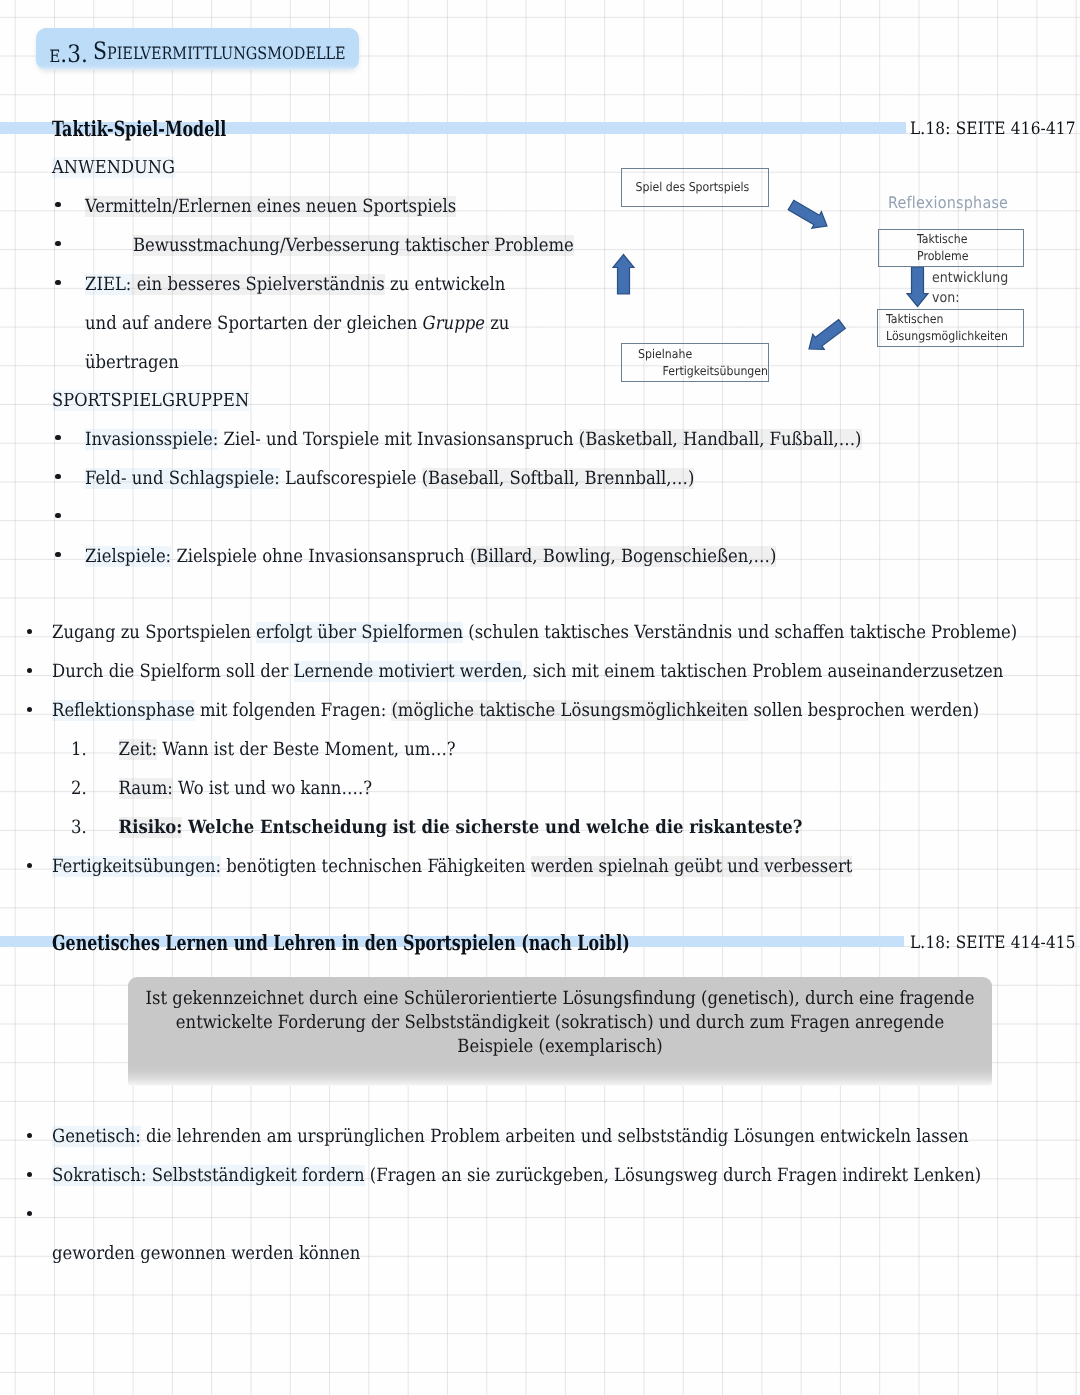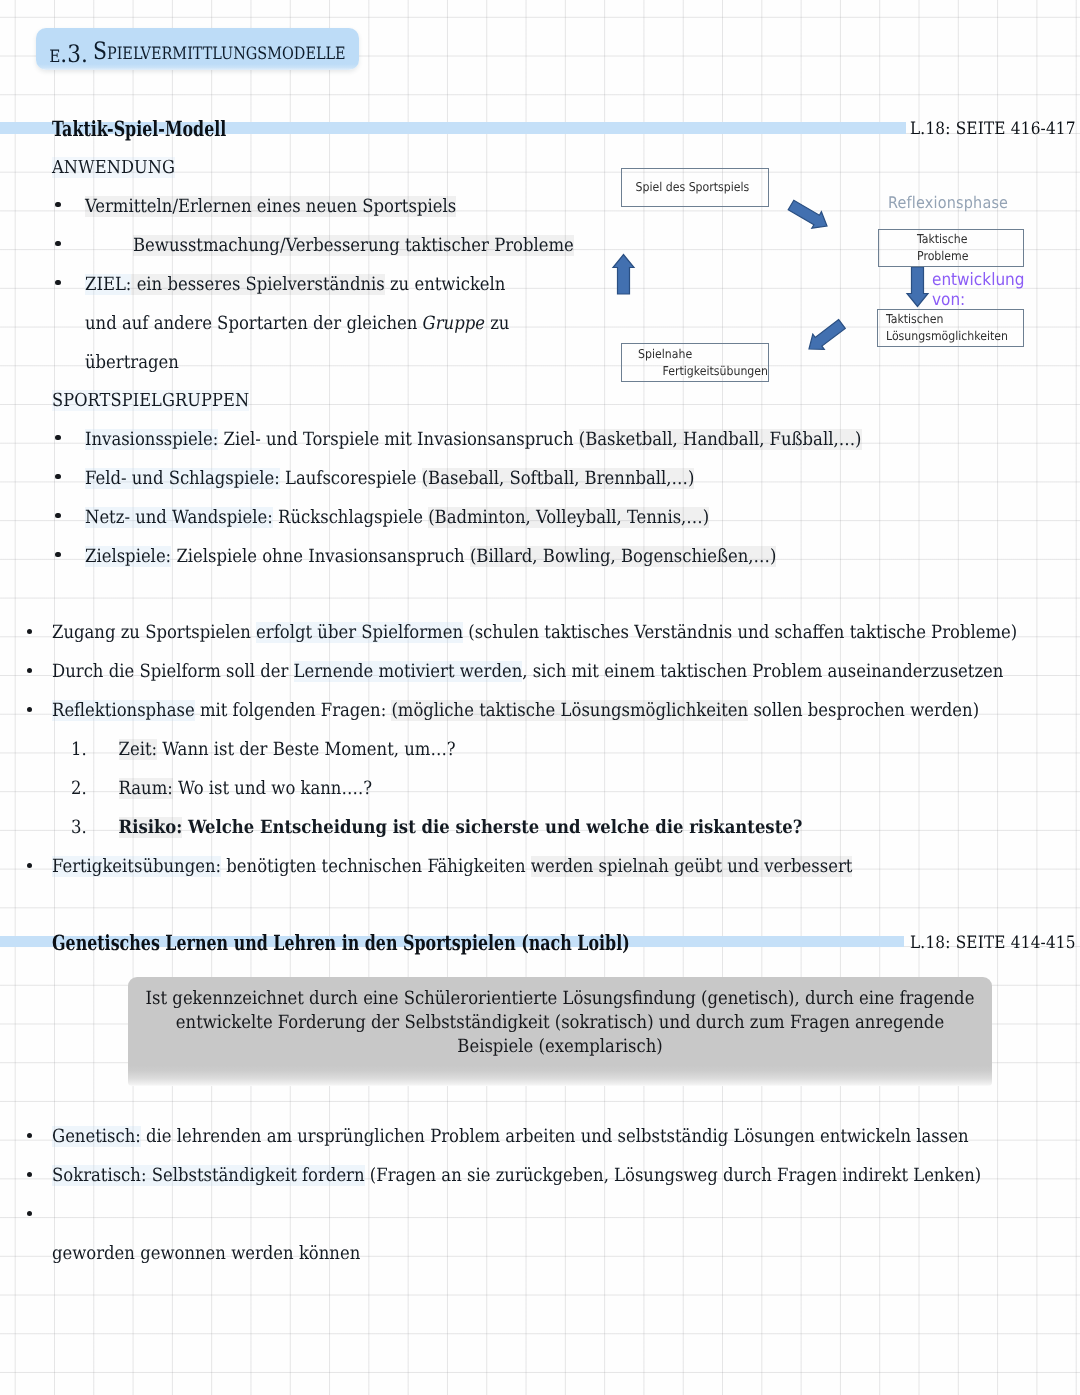--- a/index.html
+++ b/index.html
@@ -64,21 +64,21 @@
   }
 
   .callout .ln{position:absolute;width:100%;text-align:center;font-size:18.3px;color:#16181c;line-height:1;}
 
   
   .dg{position:absolute;}
   .dg-box{position:absolute;border:1.1px solid #6d7f92;background:transparent;
     font-family:"DejaVu Sans Condensed","DejaVu Sans", sans-serif;font-size:12.2px;color:#2f2f2f;
     line-height:17px;
     display:flex;flex-direction:column;justify-content:center;}
-  .dg-lbl{position:absolute;font-family:"DejaVu Sans Condensed","DejaVu Sans", sans-serif;font-size:17px;color:#8b5cf6;white-space:nowrap;}
+  .dg-lbl{position:absolute;font-family:"DejaVu Sans Condensed","DejaVu Sans", sans-serif;font-size:14px;color:#404040;white-space:nowrap;}
   .dg-title{position:absolute;font-family:"DejaVu Sans Condensed","DejaVu Sans", sans-serif;font-size:16px;color:#94a3b5;letter-spacing:0.2px;white-space:nowrap;}
 </style>
 </head>
 <body>
 
 <div class="grid"></div>
 
 <div class="page">
 
   <div class="title-chip">
@@ -105,21 +105,20 @@
 
   <div class="t cap" style="left:52px;top:392.0px;"><span class="hlw">SPORTSPIELGRUPPEN</span></div>
 
   <div class="bullet" style="left:55.4px;top:435.2px;"></div>
   <div class="t" style="left:85px;top:431.0px;"><span class="hl">Invasionsspiele:</span><span> Ziel- und Torspiele mit Invasionsanspruch </span><span class="hlg2">(Basketball, Handball, Fußball,…)</span></div>
 
   <div class="bullet" style="left:55.4px;top:474.2px;"></div>
   <div class="t" style="left:85px;top:470.0px;"><span class="hl">Feld- und Schlagspiele:</span><span> Laufscorespiele </span><span class="hlg2">(Baseball, Softball, Brennball,…)</span></div>
 
   <div class="bullet" style="left:55.4px;top:513.2px;"></div>
-  <div class="t" style="left:85px;top:509.0px;"><span class="hl">Netz- und Wandspiele:</span><span> Rückschlagspiele </span><span class="hlg2">(Badminton, Volleyball, Tennis,…)</span></div>
 
   <div class="bullet" style="left:55.4px;top:552.2px;"></div>
   <div class="t" style="left:85px;top:548.0px;"><span class="hl">Zielspiele:</span><span> Zielspiele ohne Invasionsanspruch </span><span class="hlg2">(Billard, Bowling, Bogenschießen,…)</span></div>
 
   <div class="dg" style="left:600px;top:160px;width:440px;height:230px;">
     <svg width="440" height="230" viewBox="0 0 440 230" style="position:absolute;left:0;top:0;">
 
       <g>
         <polygon points="188.2,49.8 213.9,64.7 211.8,68.2 227,66 221.4,51.7 219.4,55.2 193.8,40.2" fill="#4270b0" stroke="#2a4f82" stroke-width="1.2" stroke-linejoin="miter"></polygon>
       </g>

